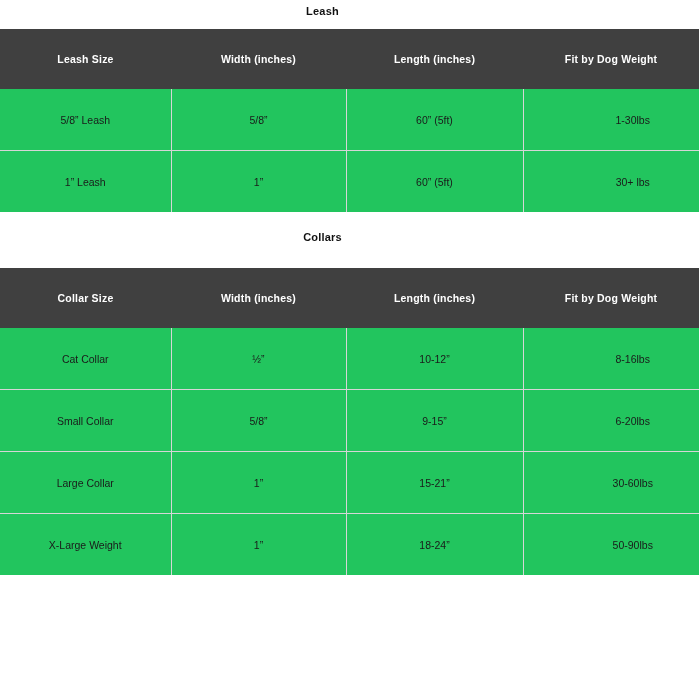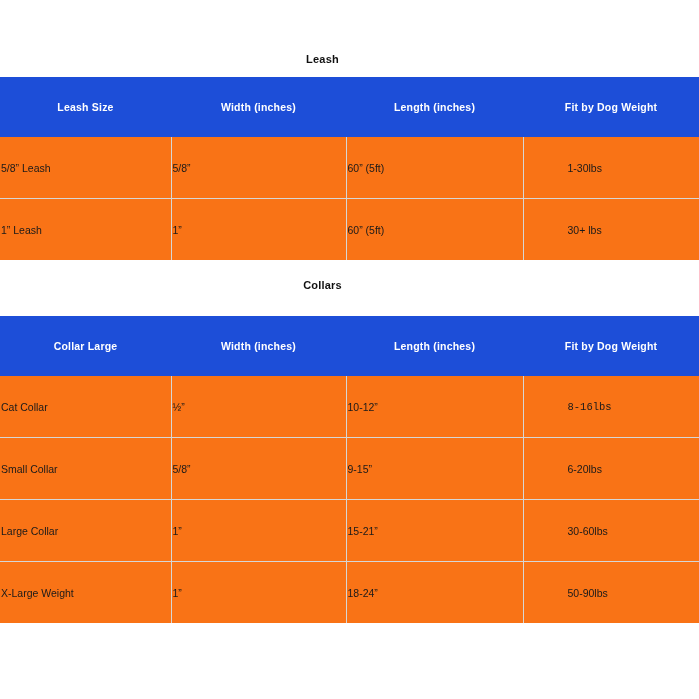--- a/index.html
+++ b/index.html
@@ -10,21 +10,20 @@
     width: 699px;
     height: 699px;
     background: #ffffff;
     font-family: "Liberation Sans", sans-serif;
     color: #111111;
     overflow: hidden;
   }
   .page {
     width: 645px;
     position: relative;
-    margin-top: 48px;
   }
   .section-title {
     text-align: center;
     font-size: 11px;
     font-weight: bold;
     color: #111111;
     letter-spacing: 0.2px;
   }
   .title-leash {
     padding-top: 5px;
@@ -33,54 +32,54 @@
   .title-collars {
     padding-top: 19px;
     padding-bottom: 25px;
   }
   table.size-table {
     width: 699px;
     border-collapse: collapse;
     table-layout: fixed;
   }
   table.size-table thead th {
-    background: #1d4ed8;
+    background: #404040;
     color: #ffffff;
     font-size: 10.5px;
     font-weight: bold;
     height: 58px;
     vertical-align: middle;
     text-align: center;
     border: none;
     letter-spacing: 0.2px;
   }
   table.size-table tbody td {
     height: 59px;
     font-size: 10.5px;
     font-weight: normal;
+    text-align: center;
     vertical-align: middle;
     color: #1a1a1a;
     border-bottom: 1px solid #d6d6d6;
     border-right: 1px solid #d6d6d6;
-    background: #f97316;
+    background: #22c55e;
   }
   table.size-table tbody td:last-child {
     border-right: none;
     padding-left: 44px;
   }
   table.size-table tbody tr:last-child td {
     border-bottom: none;
   }
   .col-1 { width: 171px; }
   .col-2 { width: 175px; }
   .col-3 { width: 177px; }
   .col-4 { width: 176px; }
   .muted {
     color: #9a9a9a;
-    font-family: Liberation Mono, monospace;
   }
 </style>
 </head>
 <body>
 
 <div class="page">
 
   <div class="section-title title-leash">Leash</div>
 
   <table class="size-table">
@@ -118,21 +117,21 @@
 
   <table class="size-table">
     <colgroup>
       <col class="col-1">
         <col class="col-2">
         <col class="col-3">
         <col class="col-4">
     </colgroup>
     <thead>
       <tr>
-        <th>Collar Large</th>
+        <th>Collar Size</th>
         <th>Width (inches)</th>
         <th>Length (inches)</th>
         <th>Fit by Dog Weight</th>
       </tr>
     </thead>
     <tbody>
       <tr>
         <td>Cat Collar</td>
         <td>½”</td>
         <td>10-12”</td>

